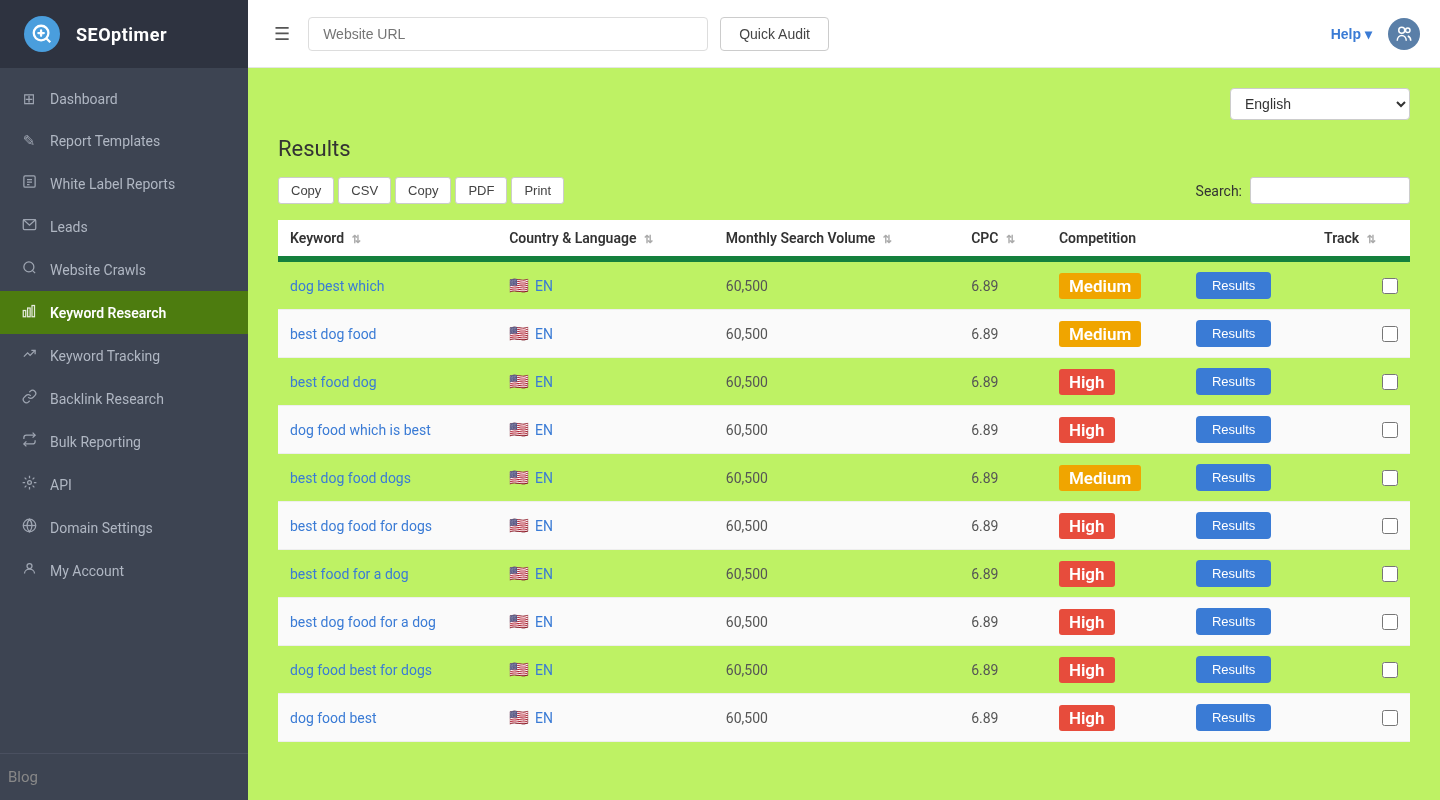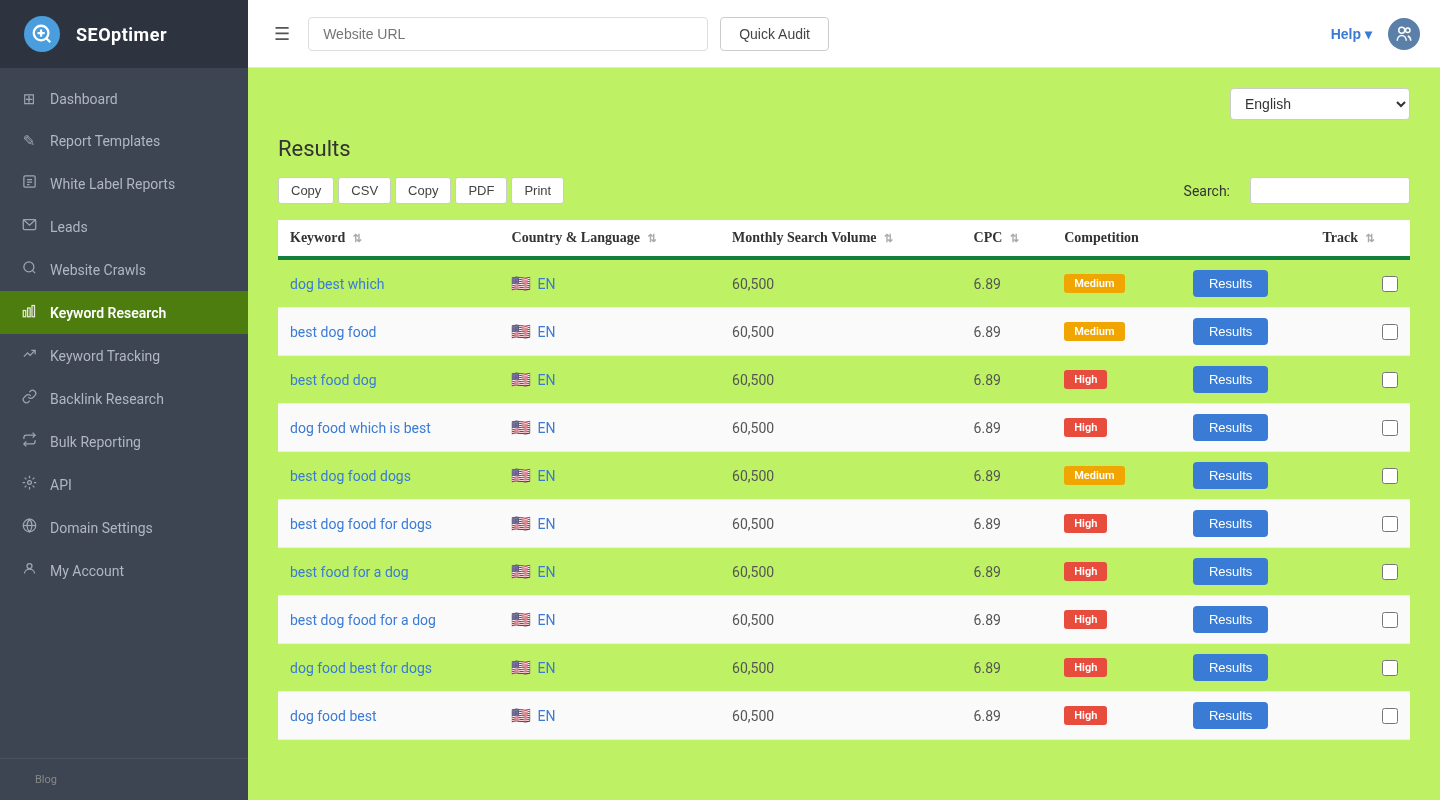--- a/index.html
+++ b/index.html
@@ -53,23 +53,23 @@
       padding: 12px 20px;
       color: #b0b7c3;
       cursor: pointer;
       transition: background 0.15s;
       text-decoration: none;
       font-size: 14px;
     }
     .nav-item.active { background: #4d7c0f; color: #fff; font-weight: 600; }
     .nav-item .nav-icon { width: 18px; text-align: center; font-size: 15px; opacity: 0.85; }
     .sidebar-footer {
-      padding: 14px 35px;
+      padding: 14px 8px;
       color: #888;
-      font-size: 11px;
+      font-size: 15px;
       border-top: 1px solid #4a5060;
     }
 
     
     .main {
       flex: 1;
       display: flex;
       flex-direction: column;
       overflow: hidden;
       background: #f5f5f5;
@@ -194,42 +194,41 @@
       background: white;
       padding: 5px 12px;
       font-size: 13px;
       border-radius: 3px;
       cursor: pointer;
       color: #444;
     }
     .search-row {
       display: flex;
       align-items: center;
-      gap: 20px;
+      gap: 8px;
     }
     .search-label { font-size: 14px; color: #333; }
     .search-input {
       border: 1px solid #ccc;
       border-radius: 3px;
       padding: 5px 10px;
       font-size: 13px;
       width: 160px;
       outline: none;
     }
 
     
     .results-table {
       width: 100%;
       border-collapse: collapse;
       font-size: 14px;
     }
     .results-table thead tr {
-      border-bottom: 4px solid #15803d;
+      border-bottom: 6px solid #15803d;
       background: white;
-      font-family: Liberation Serif, serif;
     }
     .results-table th {
       text-align: left;
       padding: 10px 12px;
       color: #333;
       font-weight: 600;
       white-space: nowrap;
       position: relative;
     }
     .sort-icon {
@@ -253,21 +252,21 @@
       gap: 6px;
       color: #3a7bd5;
     }
     .flag {
       font-size: 16px;
     }
     .badge {
       display: inline-block;
       padding: 3px 10px;
       border-radius: 3px;
-      font-size: 11px;
+      font-size: 17px;
       font-weight: 600;
       color: white;
     }
     .badge-medium { background: #f0a500; }
     .badge-high { background: #e74c3c; }
     .results-btn {
       background: #3a7bd5;
       color: white;
       border: none;
       border-radius: 4px;

